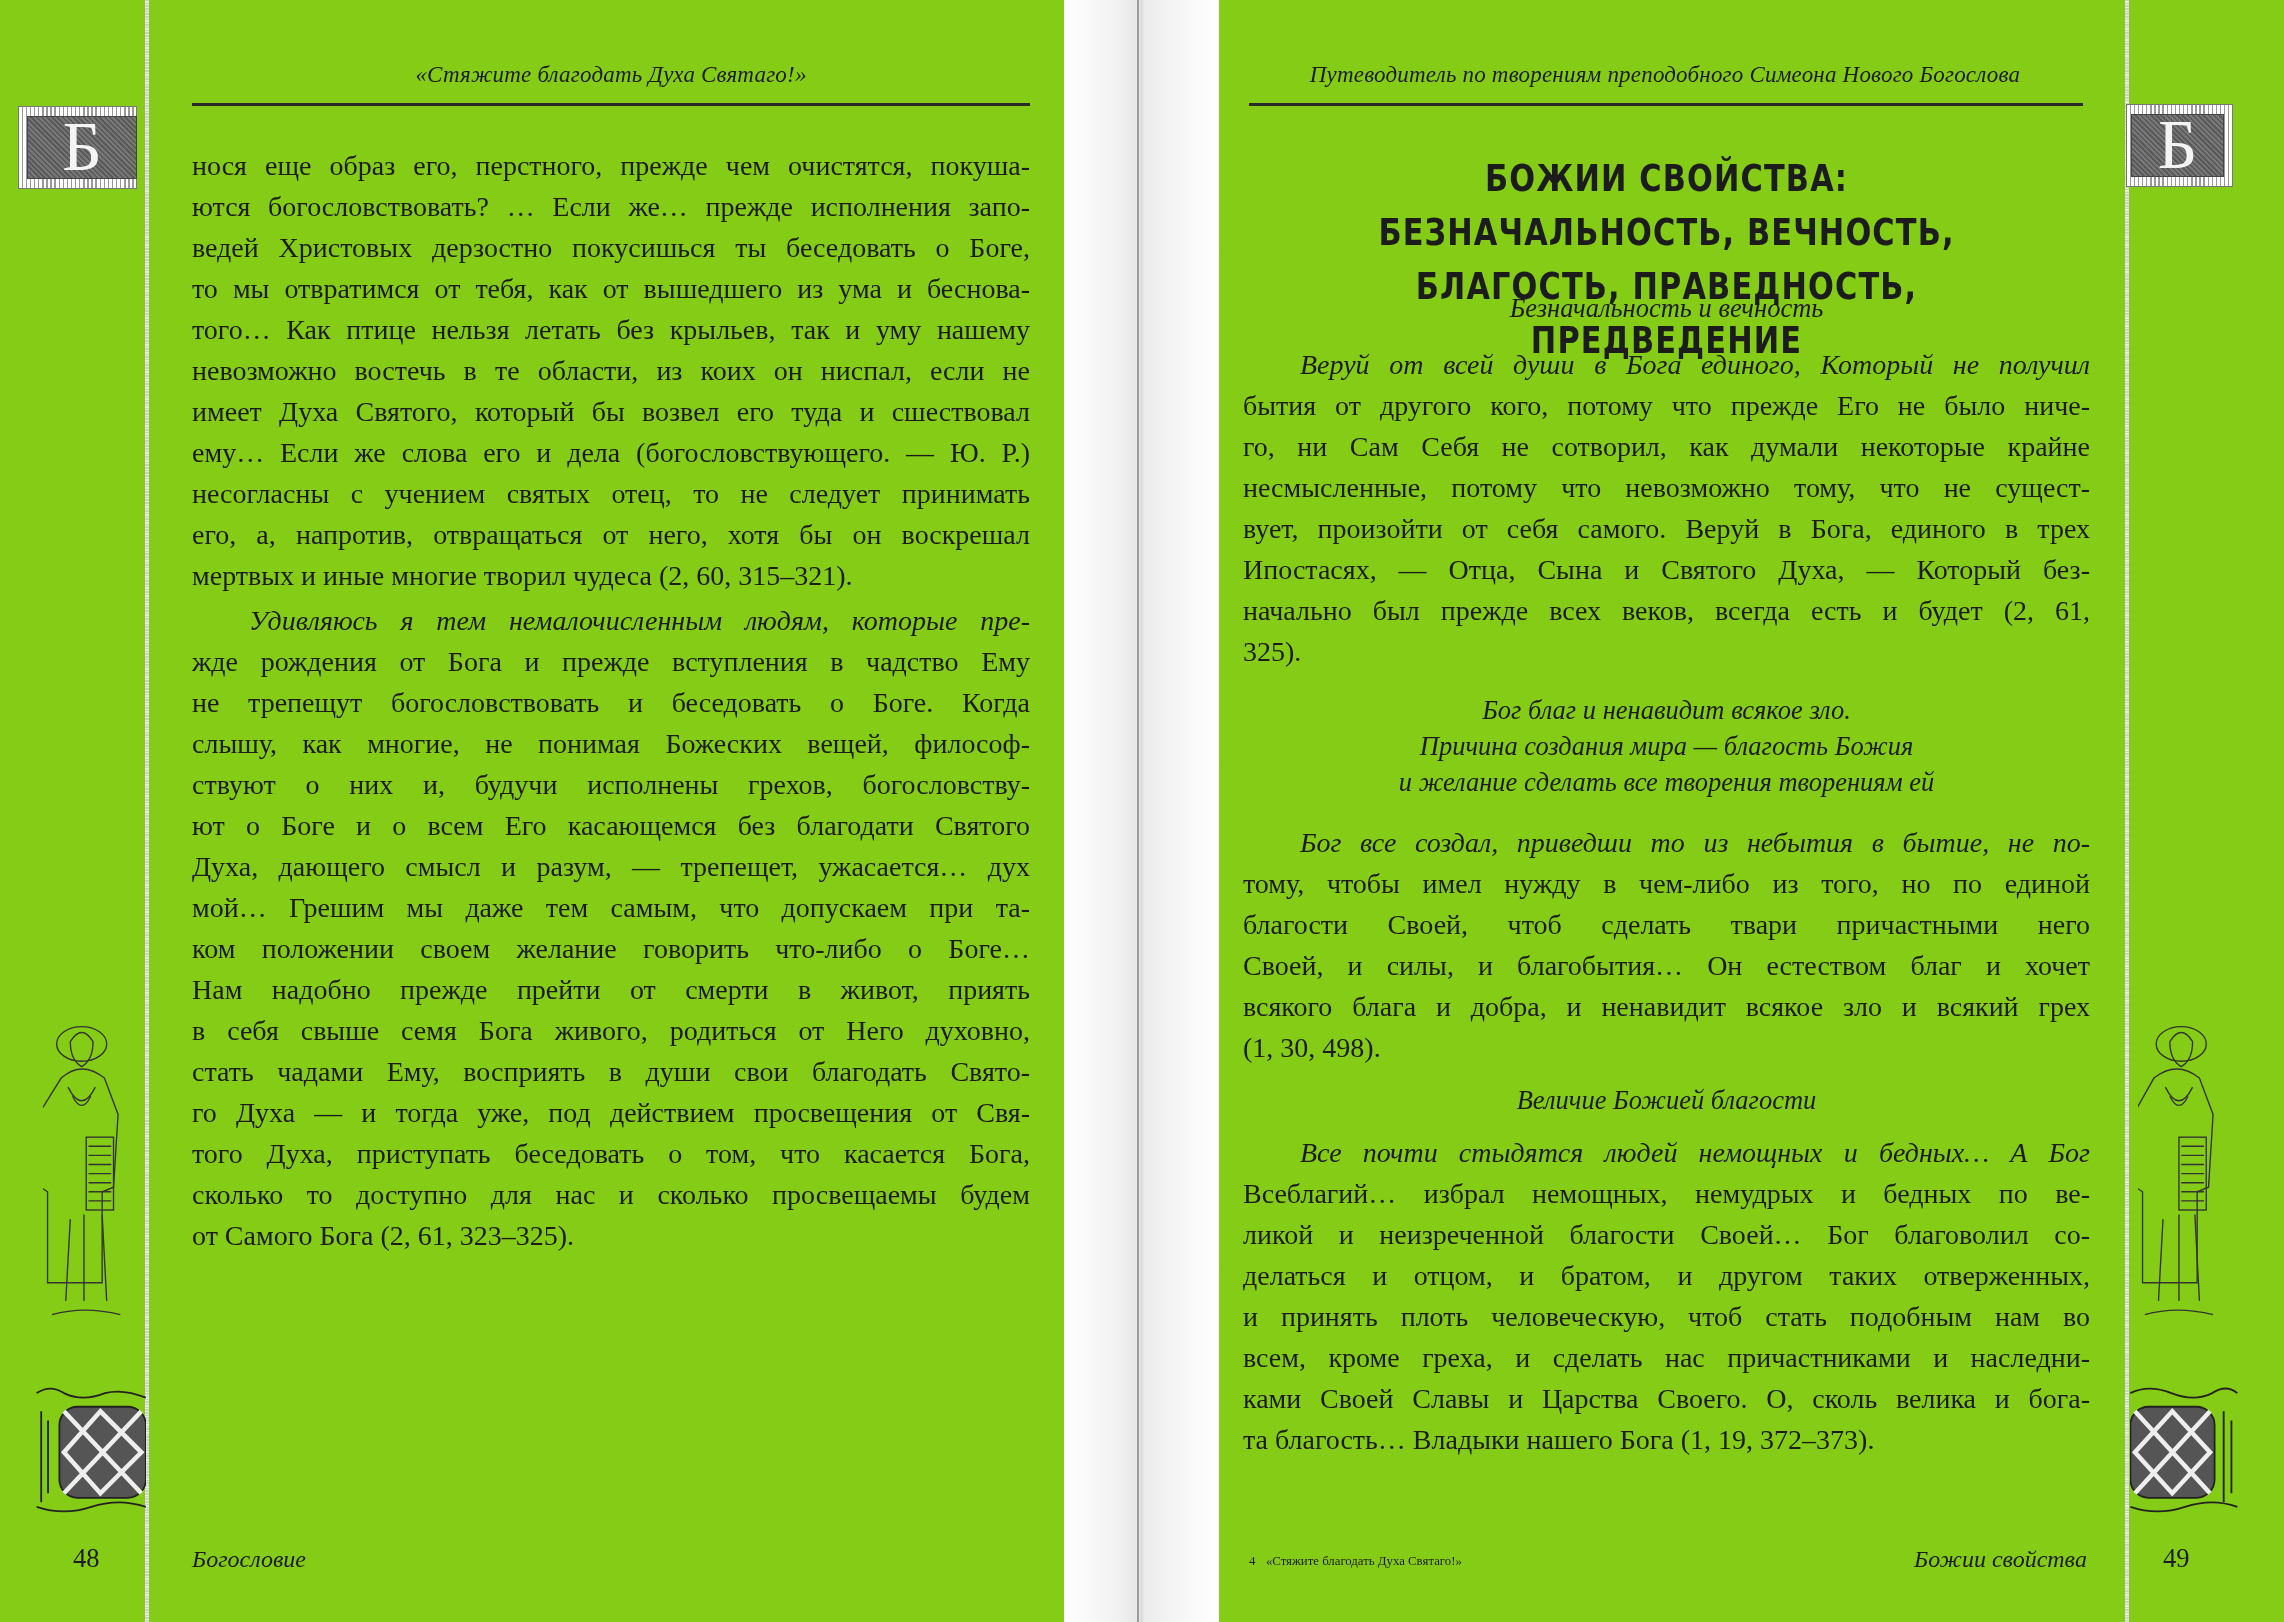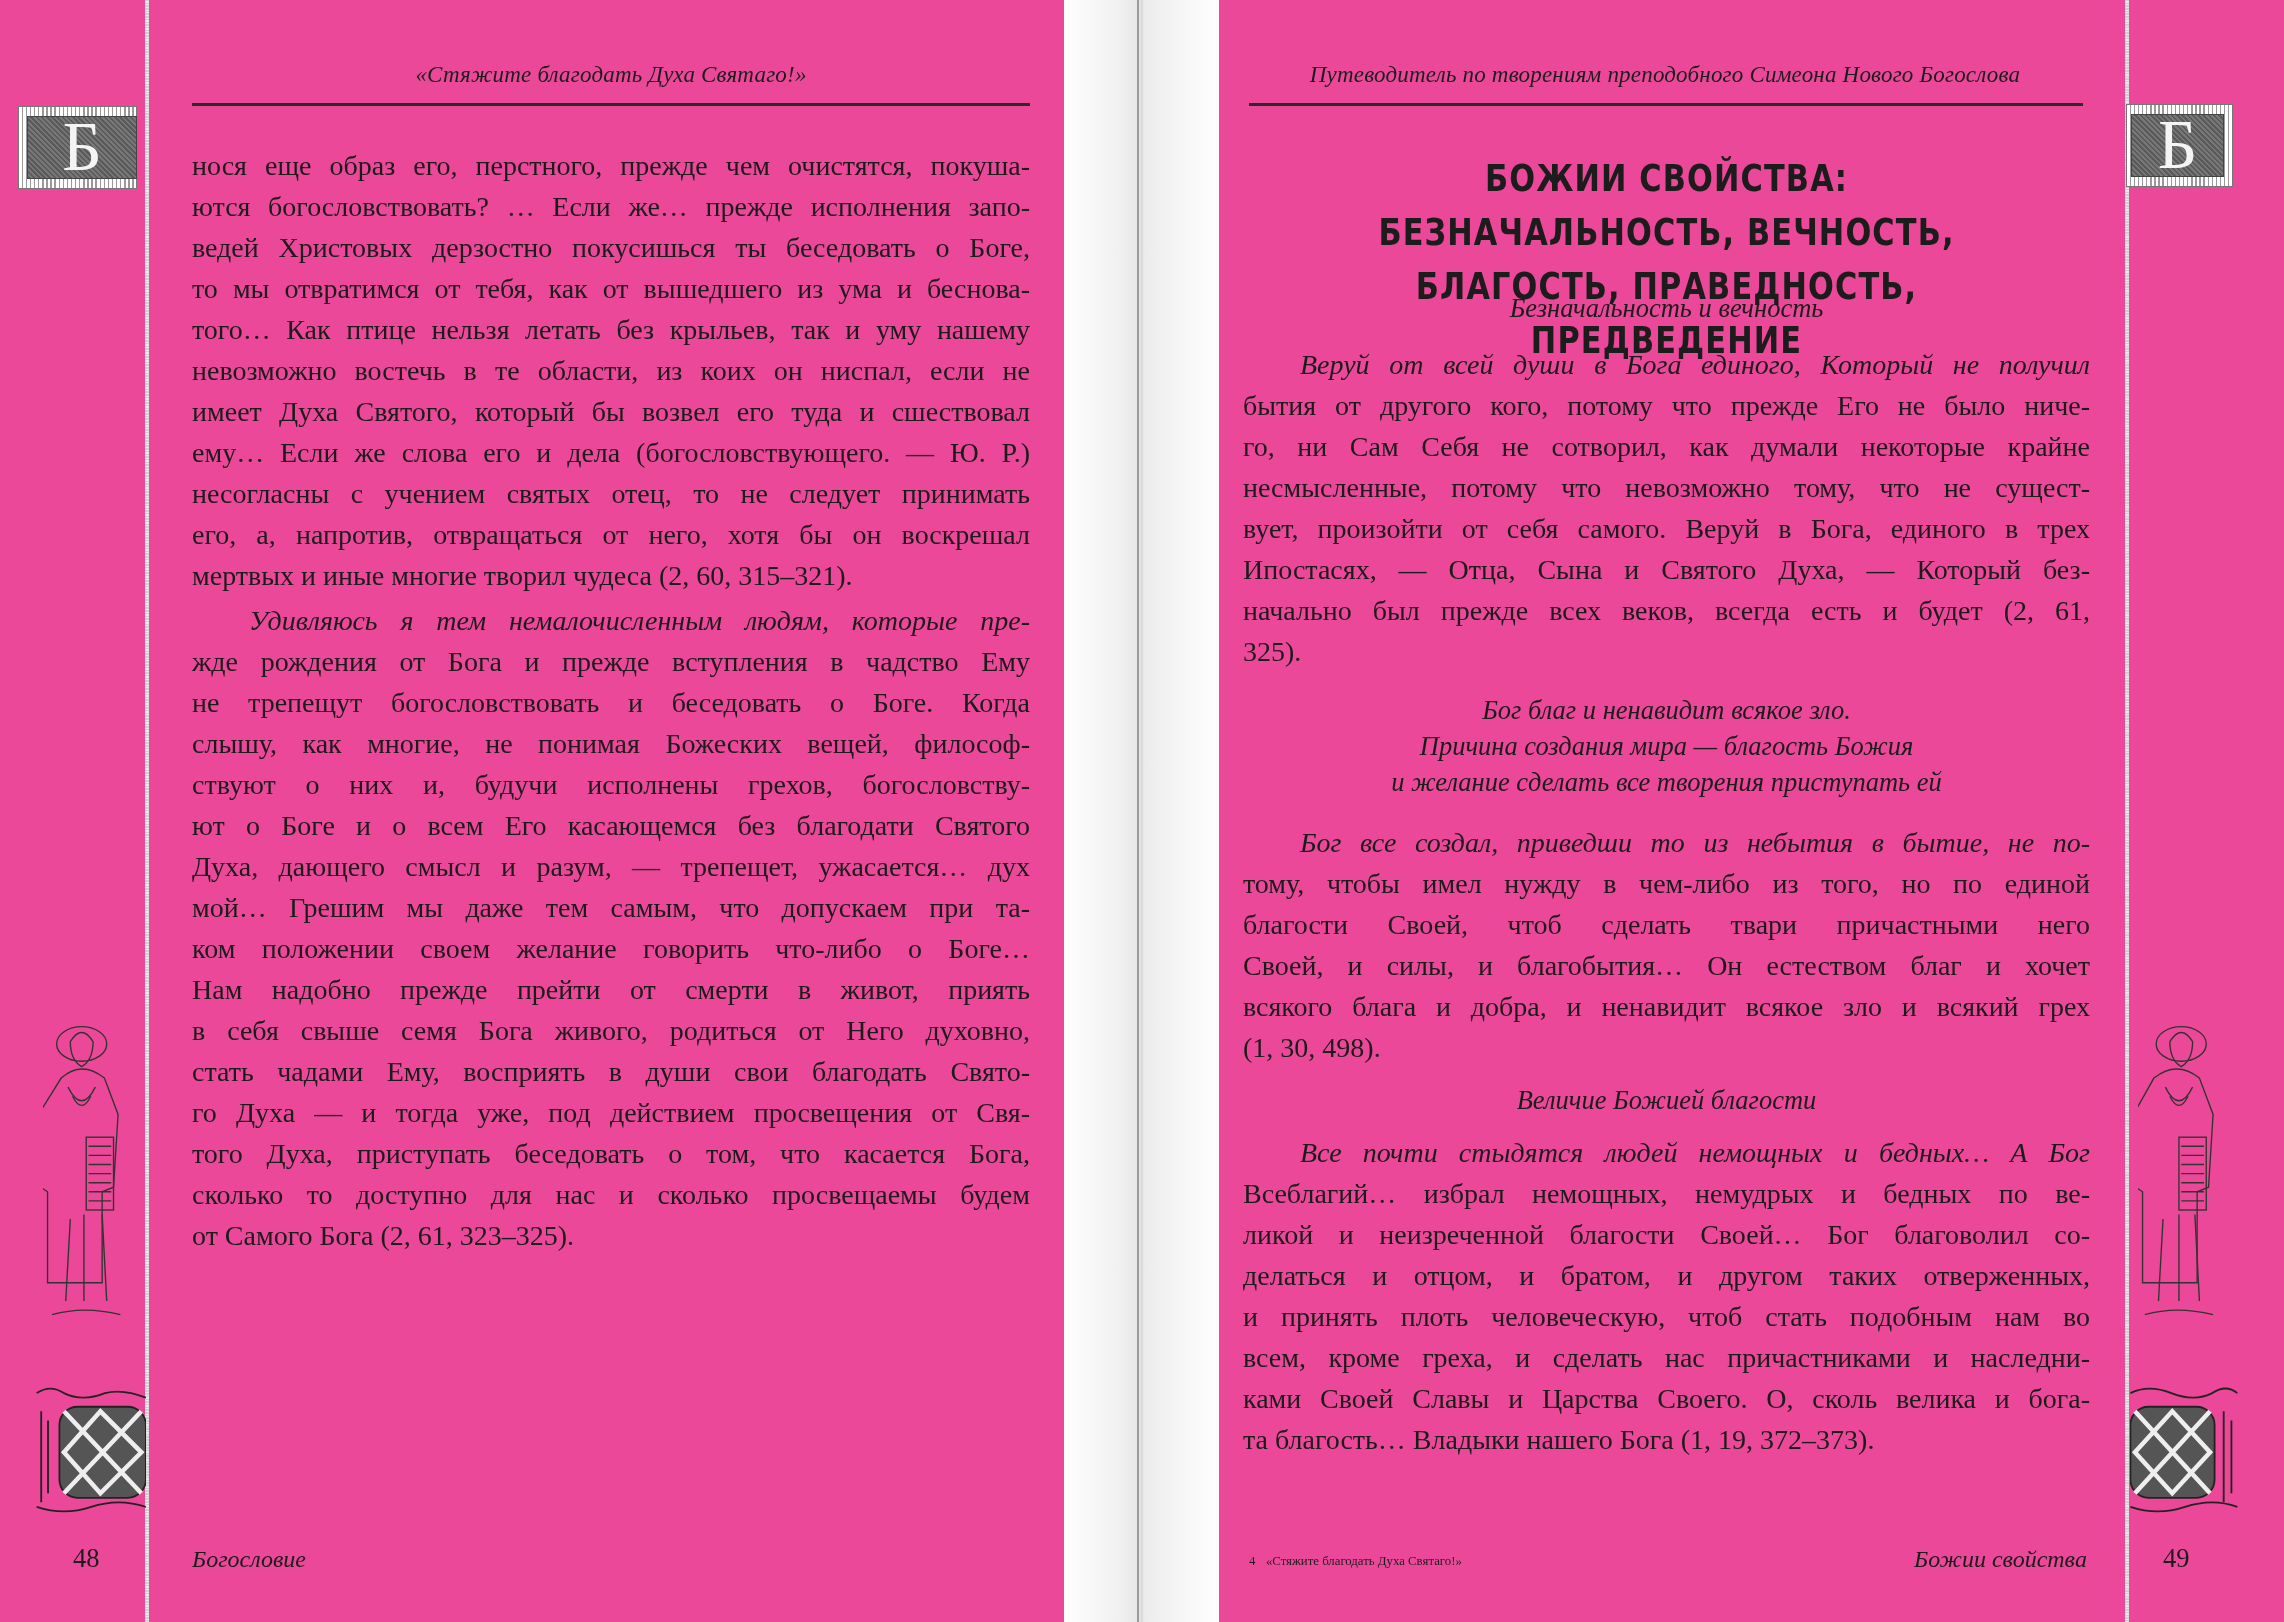--- a/index.html
+++ b/index.html
@@ -1,19 +1,19 @@
 <!DOCTYPE html>
 <html style="font-size:7.3px"><head>
 <meta charset="utf-8">
 <style>
   html, body { margin: 0; padding: 0; background: #ffffff; }
   body { width: 2284px; height: 1623px; position: relative; overflow: hidden;
          font-family: "Liberation Serif", "DejaVu Serif", serif; color: #1c1c1c; }
 
-  .spread { position: absolute; inset: 0; background: #ec4899; }
+  .spread { position: absolute; inset: 0; background: #84cc16; }
 
   
   .gutter { position: absolute; left: 1064px; top: 0; width: 155px; height: 1623px;
             background: linear-gradient(to right, #fff 0%, #f1f1f1 35%, #e6e6e6 49%, #d9d9d9 50%, #ececec 52%, #f6f6f6 75%, #fff 100%); }
   .gutter-line { position: absolute; left: 1137px; top: 0; width: 2.3px; height: 1623px; background: #9a9a9a; }
 
   
   .vrule { position: absolute; top: 0; width: 3.7px; height: 1623px;
            background: repeating-linear-gradient(to bottom, #cfcfcf 0 1.4px, #e9e9e9 1.4px 2.7px); }
   .vrule.left { left: 145px; }
@@ -181,21 +181,21 @@
         <span class="line">го, ни Сам Себя не сотворил, как думали некоторые крайне</span>
         <span class="line">несмысленные, потому что невозможно тому, что не сущест-</span>
         <span class="line">вует, произойти от себя самого. Веруй в Бога, единого в трех</span>
         <span class="line">Ипостасях, — Отца, Сына и Святого Духа, — Который без-</span>
         <span class="line">начально был прежде всех веков, всегда есть и будет (2, 61,</span>
         <span class="line last">325).</span>
       </div>
       <div class="subhead" style="top: 692px;">
         <div>Бог благ и ненавидит всякое зло.</div>
         <div>Причина создания мира — благость Божия</div>
-        <div>и желание сделать все творения приступать ей</div>
+        <div>и желание сделать все творения творениям ей</div>
       </div>
       <div class="rblock" style="top: 822px;">
         <span class="line indent">Бог все создал, приведши то из небытия в бытие, не по-</span>
         <span class="line">тому, чтобы имел нужду в чем-либо из того, но по единой</span>
         <span class="line">благости Своей, чтоб сделать твари причастными него</span>
         <span class="line">Своей, и силы, и благобытия… Он естеством благ и хочет</span>
         <span class="line">всякого блага и добра, и ненавидит всякое зло и всякий грех</span>
         <span class="line last">(1, 30, 498).</span>
       </div>
       <div class="subhead" style="top: 1082px;">

